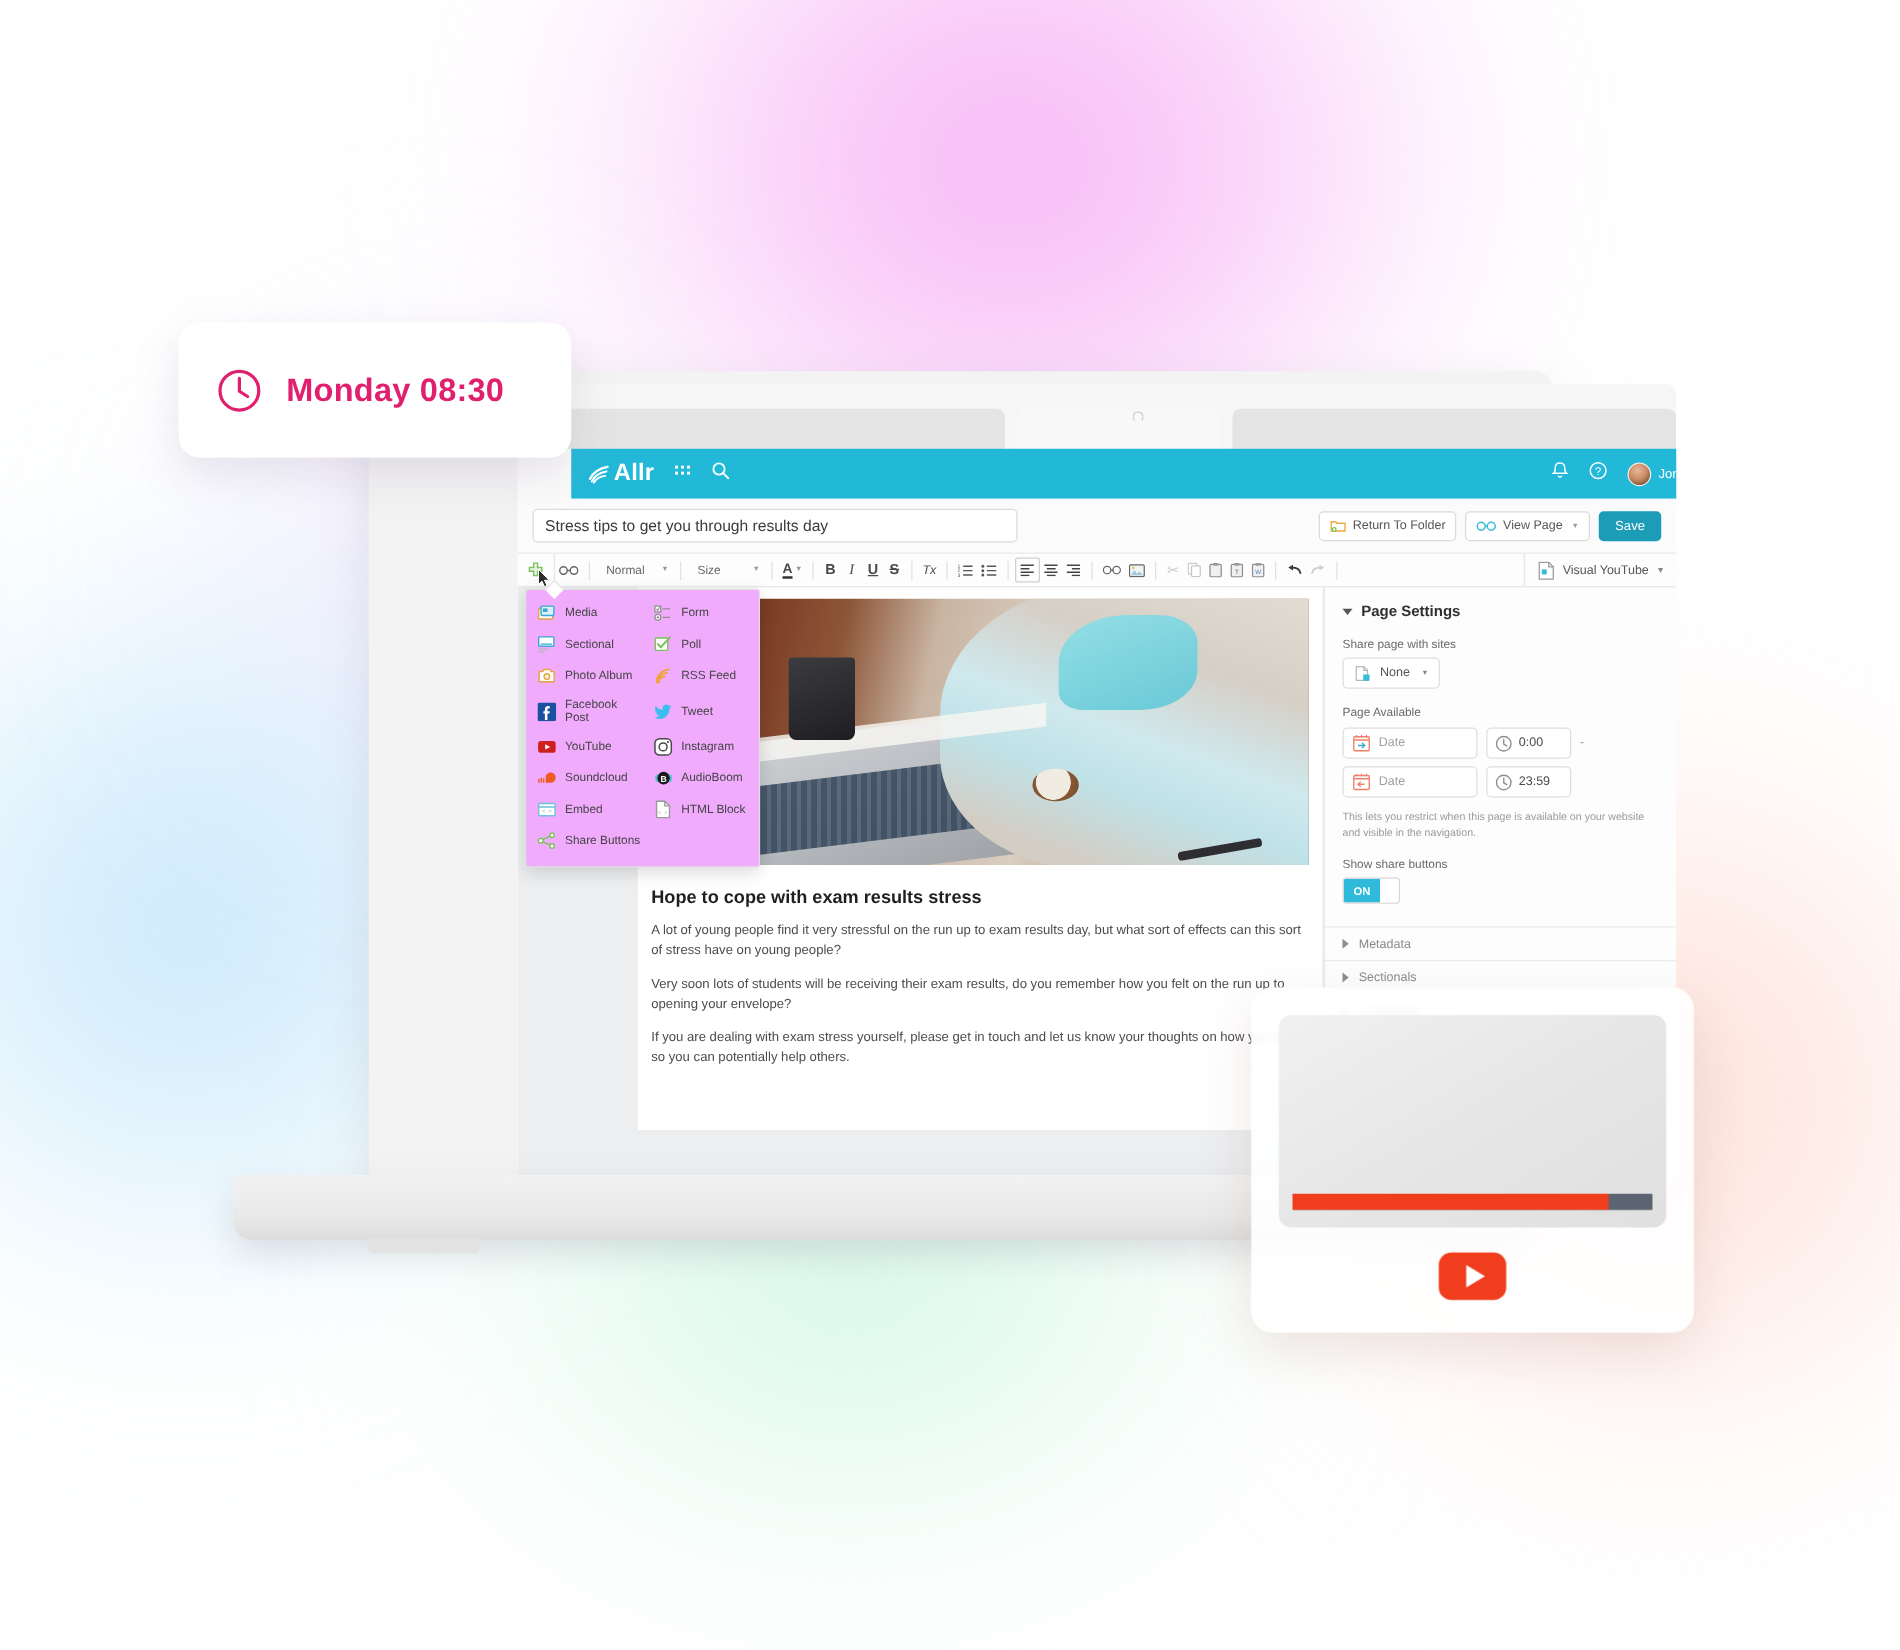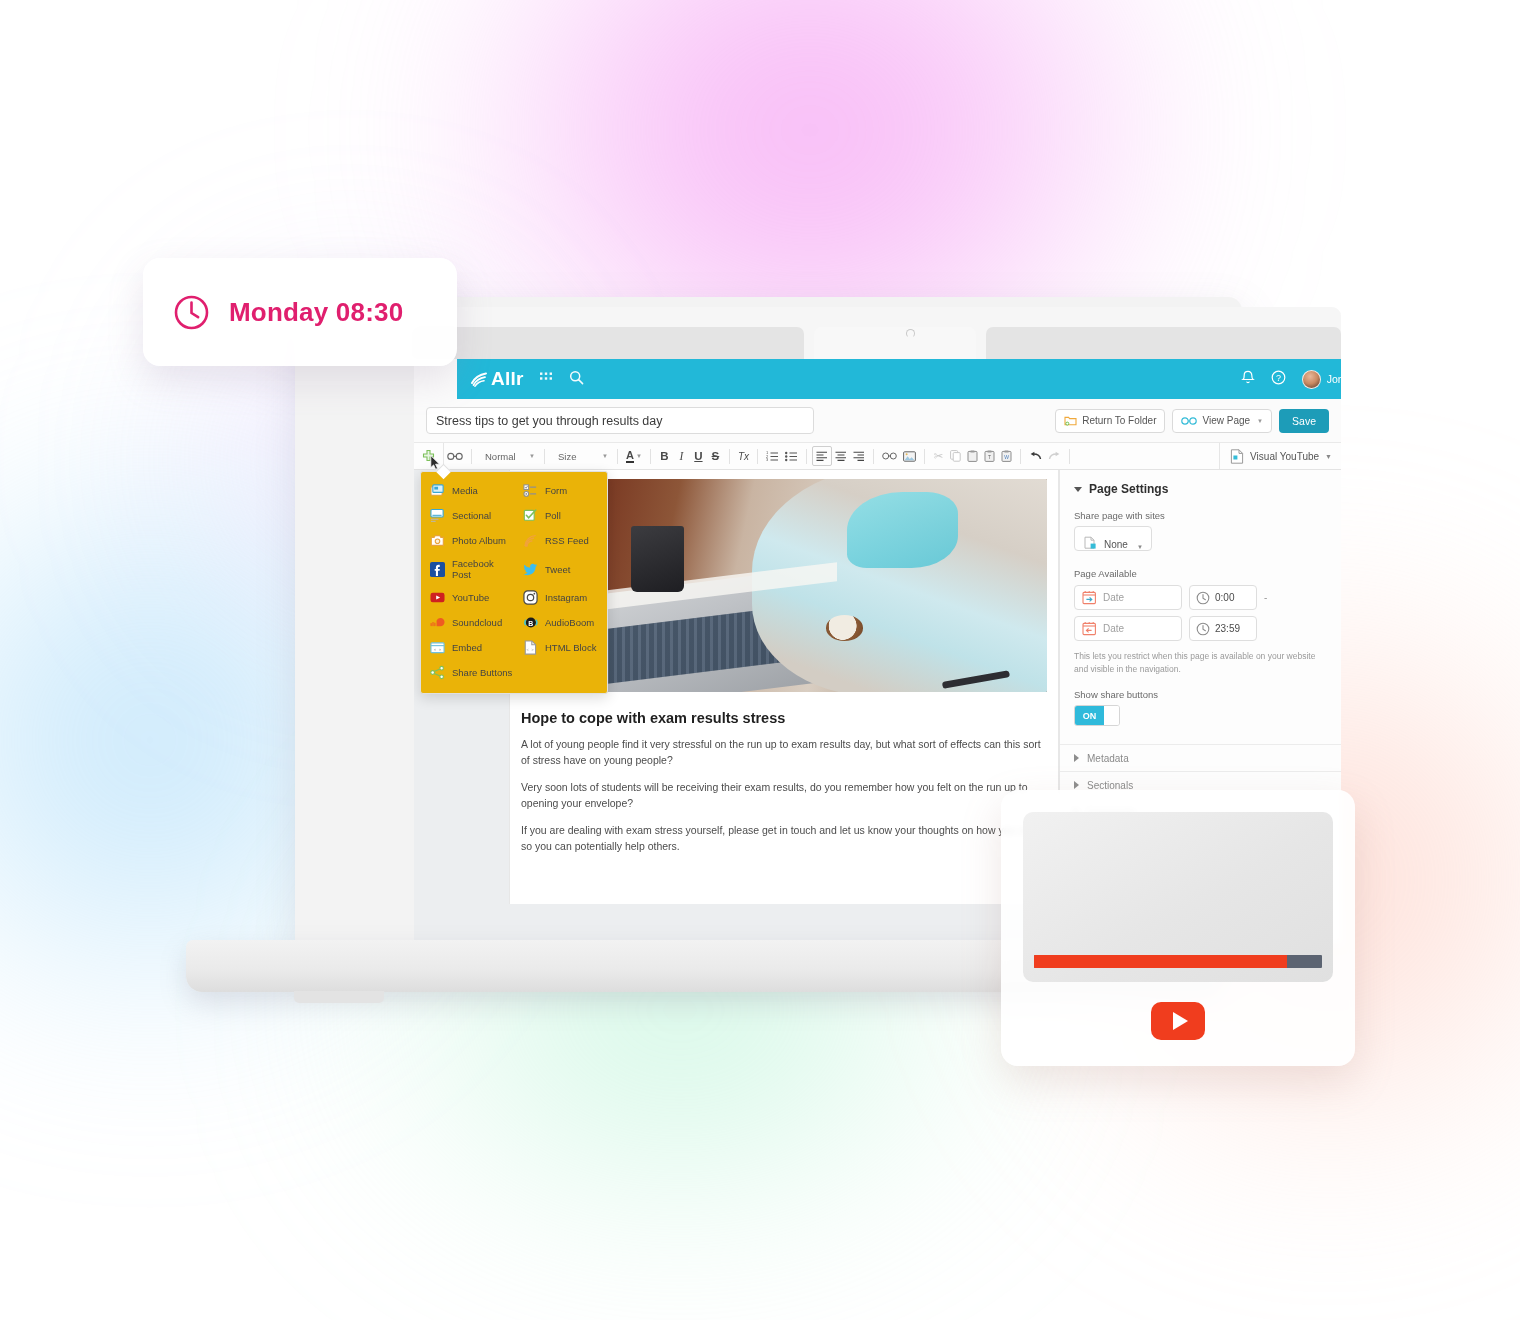--- a/index.html
+++ b/index.html
@@ -135,21 +135,21 @@
               border-left: 1px solid #e6e6e6; padding: 0 9px 0 10px; gap: 6px; cursor: pointer; }
   .tb-right .lbl { font-size: 10px; color: #555; }
   .tb-boxed { border: 1px solid #cfcfcf; border-radius: 2px; }
 
   
   .cursor { position: absolute; left: 16px; top: 12px; width: 11px; height: 15px; z-index: 30; }
 
   
   .insert-menu {
     position: absolute; left: 6px; top: 164px; width: 188px;
-    background: #eab308; border: 1px solid #e0e0e0; border-radius: 3px;
+    background: #f0abfc; border: 1px solid #e0e0e0; border-radius: 3px;
     box-shadow: 0 4px 14px rgba(0,0,0,.14); z-index: 40; padding: 6px 0 8px;
   }
   .insert-arrow {
     position: absolute; left: 17px; top: -6px; width: 11px; height: 11px;
     background: #fff; border-left: 1px solid #e0e0e0; border-top: 1px solid #e0e0e0;
     transform: rotate(45deg);
   }
   .insert-grid { display: grid; grid-template-columns: 1fr 1fr; }
   .insert-item {
     display: flex; align-items: center; gap: 7px; padding: 5px 6px 5px 9px;
@@ -231,21 +231,21 @@
   .settings {
     position: absolute; right: 0; top: 0; width: 282px; bottom: 0;
     background: #fdfdfd; border-left: 1px solid #e7e7e7; padding: 12px 14px 0;
   }
   .sec-head { display: flex; align-items: center; gap: 7px; font-size: 12px; color: #2f2f2f; font-weight: 700; }
   .tri-down { width: 0; height: 0; border-left: 4px solid transparent; border-right: 4px solid transparent; border-top: 5px solid #555; }
   .tri-right { width: 0; height: 0; border-top: 4px solid transparent; border-bottom: 4px solid transparent; border-left: 5px solid #8d8d8d; }
   .fld-label { font-size: 9.5px; color: #6a6a6a; margin: 14px 0 5px; }
   .ctrl {
     height: 25px; border: 1px solid #dedede; border-radius: 4px; background: #fff;
-    display: inline-flex; align-items: flex-end; gap: 6px; padding: 0 8px; font-size: 10px; color: #555;
+    display: inline-flex; align-items: center; gap: 6px; padding: 0 8px; font-size: 10px; color: #555;
     cursor: pointer;
   }
   .ctrl .caret { font-size: 6px; color: #8a8a8a; margin-left: 3px; }
   .row { display: flex; align-items: center; gap: 7px; margin-top: 6px; }
   .inp-date {
     width: 108px; height: 25px; border: 1px solid #dedede; border-radius: 4px; background: #fff;
     display: flex; align-items: center; gap: 6px; padding: 0 7px;
   }
   .inp-date .ph { font-size: 10px; color: #9f9f9f; }
   .inp-time {

